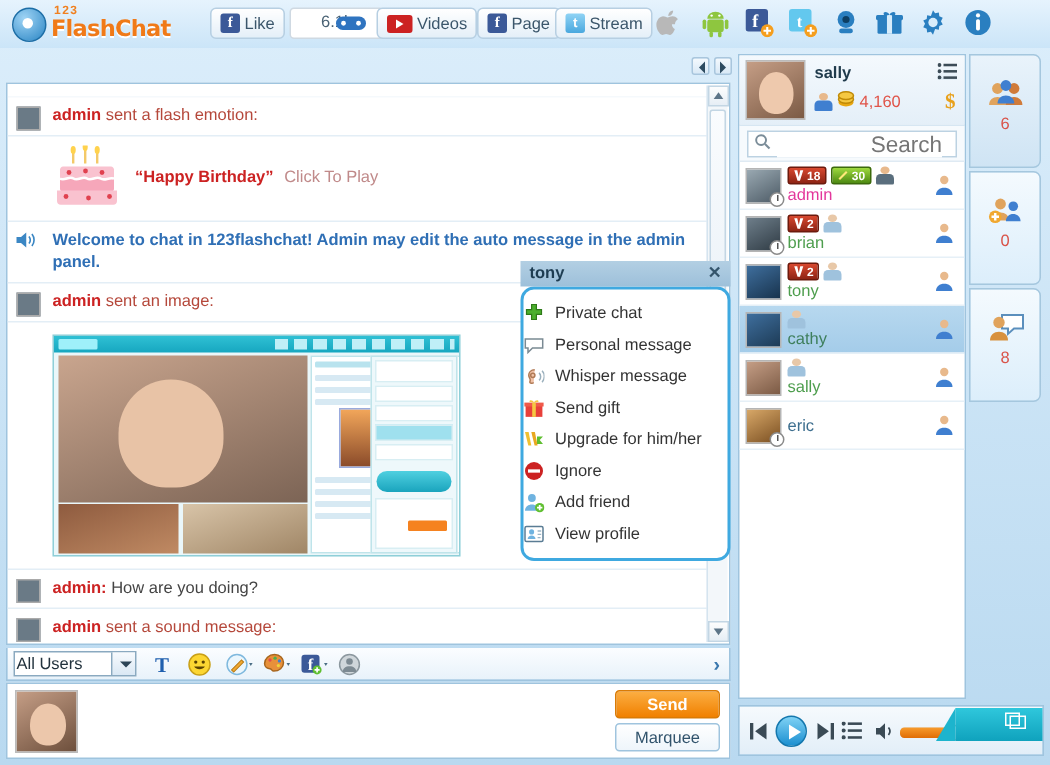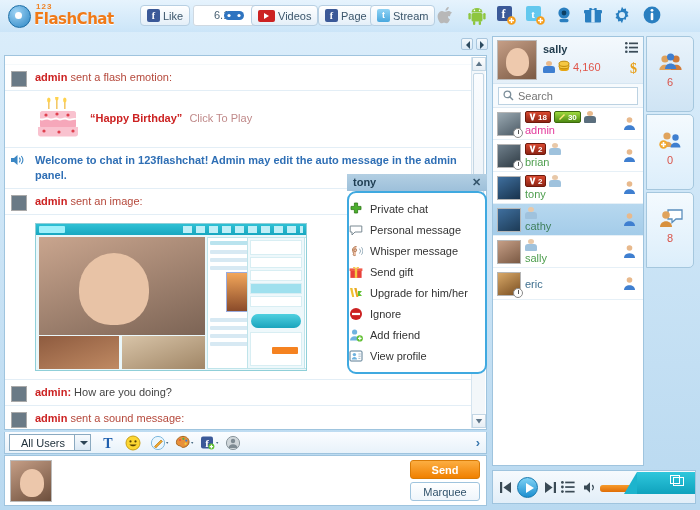--- a/index.html
+++ b/index.html
@@ -113,21 +113,21 @@
   .ctx .bd { background:#fff; border:2px solid #3fa9e0; border-radius:9px; padding:5px 0 6px 0; }
   .ctxitem { height:21px; display:flex; align-items:center; gap:7px; padding-left:0;
      color:#333; font-size:11px; cursor:pointer; }
   .ctxico { width:14px;height:14px; display:inline-block; position:relative; flex:none;}
 
   
   .tools { position:absolute; left:4px; top:432px; width:483px; height:22px;
      background:linear-gradient(#fbfdff,#e8f2fa); border:1px solid #9fc4de; border-top:none;
      display:flex; align-items:center; padding-left:4px; gap:9px; }
   .sel { width:82px; height:17px; border:1px solid #8aa9c0; background:#fff;
-     font-size:11px; color:#22323d; display:flex; align-items:center; position:relative; padding-left:11px;}
+     font-size:11px; color:#22323d; display:flex; align-items:center; position:relative; padding-left:1px;}
   .sel .dd { position:absolute; right:0; top:0; width:16px;height:15px;
      background:linear-gradient(#f7fafd,#dae8f4); border-left:1px solid #8aa9c0;}
   .sel .dd:after{content:"";position:absolute;left:5px;top:6px;border-left:4px solid transparent;
      border-right:4px solid transparent;border-top:4px solid #2c4456;}
   .tool { width:16px;height:16px;position:relative;cursor:pointer; }
   .carr { margin-left:auto; margin-right:6px; color:#3a78ae; font-size:13px; font-weight:bold; cursor:pointer;}
 
   .composer { position:absolute; left:4px; top:455px; width:483px; height:51px;
      background:#fff; border:1px solid #9fc4de; }
   .cav { position:absolute; left:5px; top:4px; width:42px; height:42px;
@@ -155,22 +155,22 @@
   .me .nm2 { position:absolute; left:50px; top:6px; font-weight:bold; color:#1f3a4b; font-size:11px;}
   .me .coins { position:absolute; left:50px; top:23px; display:flex; align-items:center; gap:3px;}
   .coinv { color:#e0554a; font-size:11px; }
   .me .listico { position:absolute; right:5px; top:5px; width:13px;height:11px; cursor:pointer;}
   .me .dollar { position:absolute; right:6px; top:24px; color:#e8a11c; font-weight:bold;
      font-size:14px; cursor:pointer; font-family:"Liberation Serif", serif;}
 
   .searchwrap { height:24px; padding:3px 5px; border-bottom:1px solid #dfeaf3; background:#f6fafd;}
   .searchbox { width:100%; height:18px; border:1px solid #bcd2e2; background:#fff;
      display:flex; align-items:center; padding-left:4px; gap:4px; }
-  .searchbox input { border:none; outline:none; font-size:11px; color:#444; width:110px;
-     font-family:"Liberation Sans", sans-serif; }
+  .searchbox input { border:none; outline:none; font-size:15px; color:#444; width:110px;
+     font-family:"Liberation Sans", sans-serif;text-align:right; }
 
   .ulist { position:absolute; left:0; top:71px; right:0; bottom:0; overflow:hidden; }
   .urow { height:32px; border-bottom:1px solid #e6f0f7; position:relative; background:#fff; cursor:pointer;}
   .urow.sel2 { background:linear-gradient(#b7d8ef,#a4cce9); }
   .urow .uav { position:absolute; left:4px; top:4px; width:24px;height:24px; border:1px solid #b5b5b5;}
   .urow .clock { position:absolute; left:20px; top:20px; width:10px;height:10px; border-radius:50%;
      background:#fff; border:1px solid #8a8a8a; }
   .urow .clock:after{content:"";position:absolute;left:4px;top:1px;width:1px;height:4px;background:#555;}
   .urow .badges { position:absolute; left:32px; top:3px; display:flex; gap:3px; align-items:center;}
   .bdg { height:12px; border-radius:2px; font-size:8px; color:#fff; font-weight:bold;

